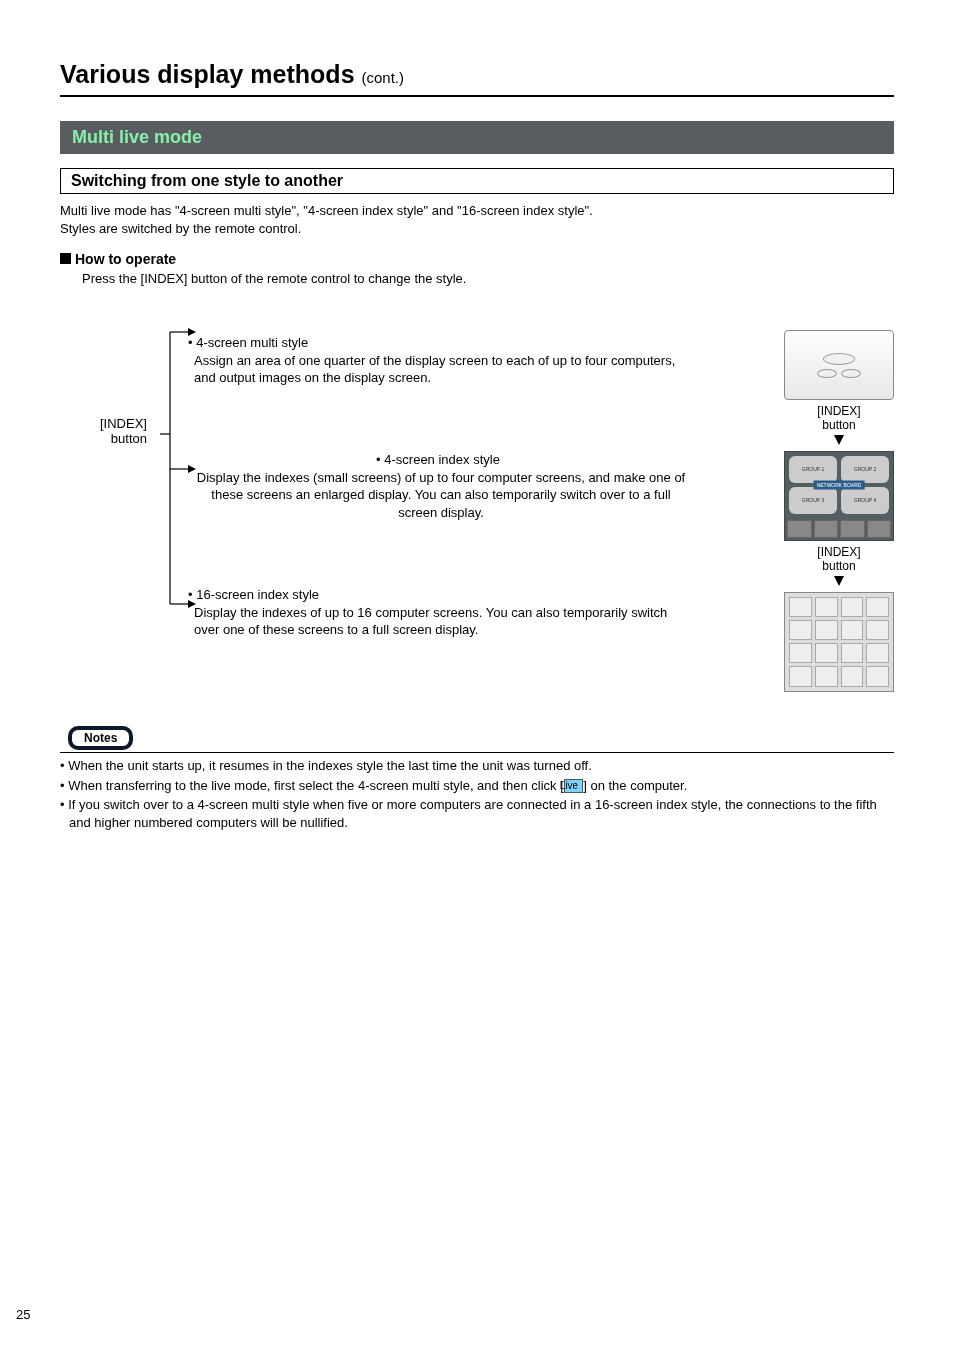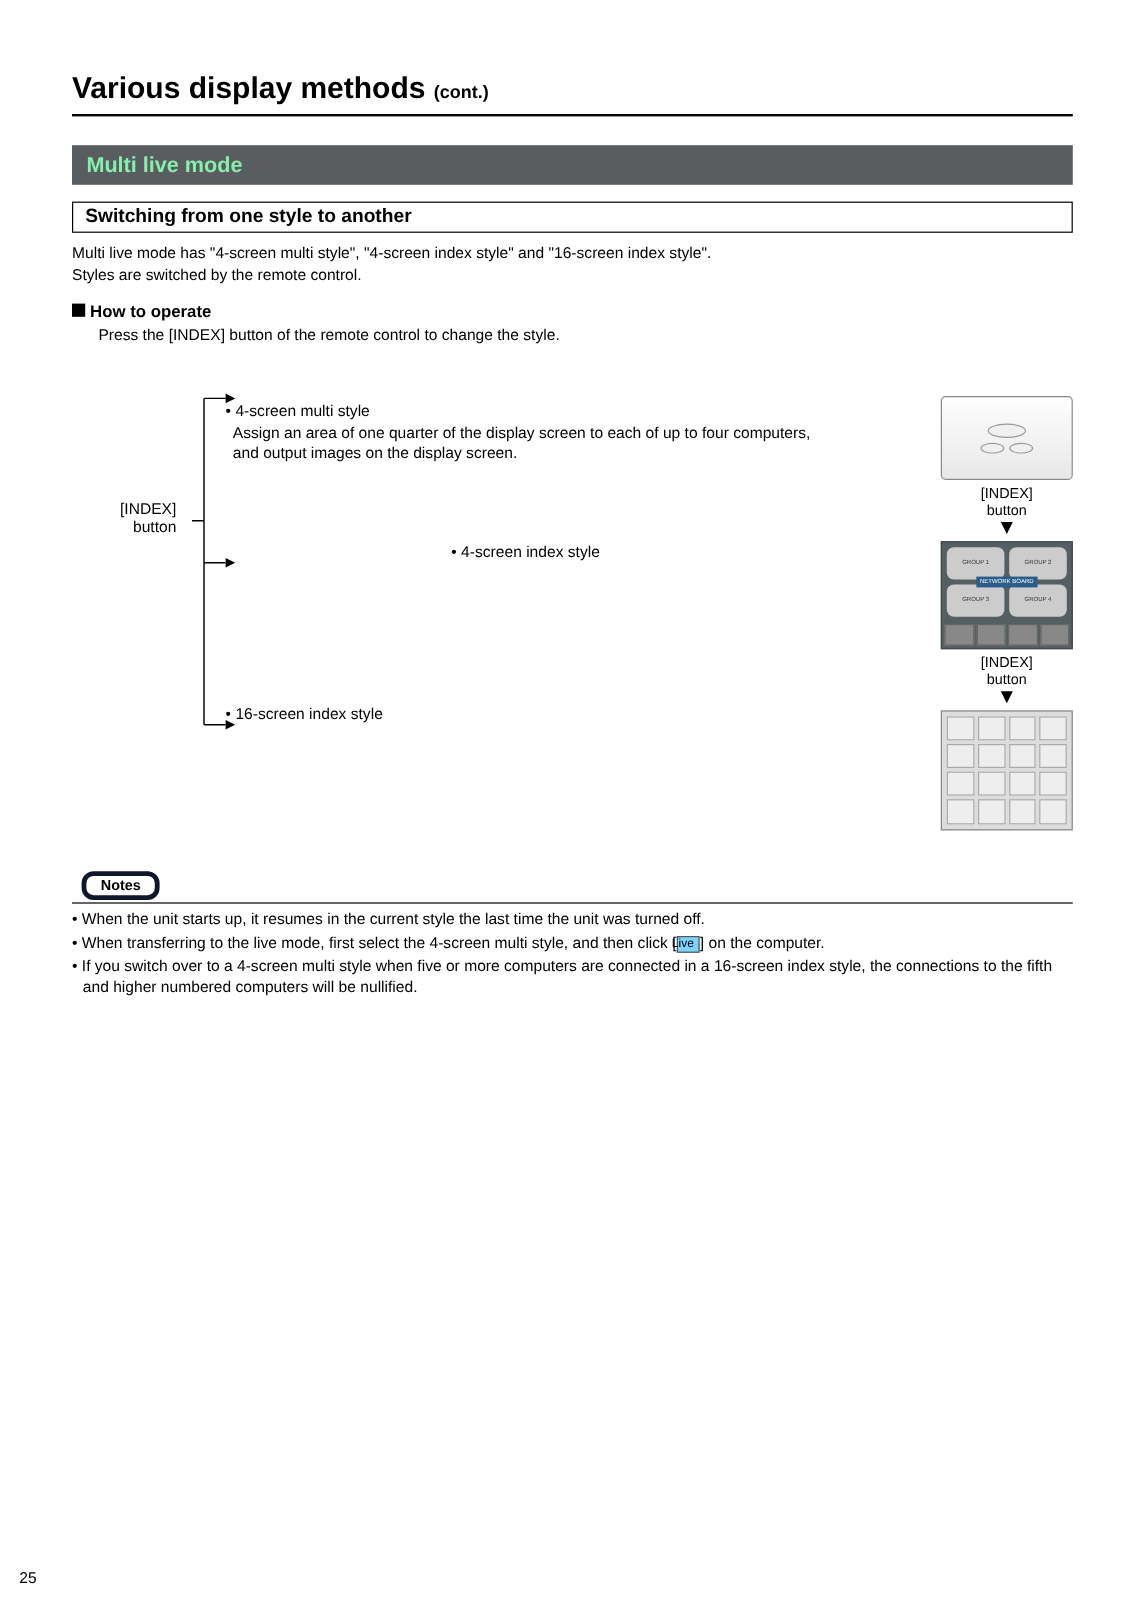--- a/index.html
+++ b/index.html
@@ -14,21 +14,21 @@
     }
     .page-title {
       font-size: 25px;
       font-weight: bold;
       border-bottom: 2px solid #000;
       padding-bottom: 6px;
       margin-bottom: 24px;
     }
     .page-title .cont {
       font-size: 15px;
-      font-weight: bold;
+      font-weight: normal;
     }
     .section-bar {
       background: #5a5d60;
       color: #86efac;
       font-size: 18px;
       font-weight: bold;
       padding: 6px 12px;
       margin-bottom: 14px;
     }
     .sub-bar {
@@ -269,24 +269,26 @@
     <polygon points="28,276 28,284 36,280" fill="#000"></polygon>
   </svg>
 
   <div class="style-block style1">
     • <span class="style-title">4-screen multi style</span>
     <span class="style-desc">Assign an area of one quarter of the display screen to each of up to four computers, and output images on the display screen.</span>
   </div>
 
   <div class="style-block style2">
     • <span class="style-title">4-screen index style</span>
+    <span class="style-desc">Display the indexes (small screens) of up to four computer screens, and make one of these screens an enlarged display. You can also temporarily switch over to a full screen display.</span>
   </div>
 
   <div class="style-block style3">
     • <span class="style-title">16-screen index style</span>
+    <span class="style-desc">Display the indexes of up to 16 computer screens. You can also temporarily switch over one of these screens to a full screen display.</span>
   </div>
 </div>
 
 
 <div class="right-images">
   <div class="device-img">
     <div class="oval-btn"></div>
     <div style="display:flex;gap:4px;">
       <div class="oval-btn small"></div>
       <div class="oval-btn small"></div>
@@ -338,21 +340,21 @@
       <div class="cell16"></div>
       <div class="cell16"></div>
   </div>
 </div>
 
 <div style="height:10px"></div>
 <span class="notes-label">Notes</span>
 <hr class="notes-rule">
 
 <div class="note-line">
-  <span>• When the unit starts up, it resumes in the current style the last time the unit was turned off.</span>
+  <span>• When the unit starts up, it resumes in the indexes style the last time the unit was turned off.</span>
 </div>
 <div class="note-line">
   <span>• When transferring to the live mode, first select the 4-screen multi style, and then click [</span><span class="live-badge">Live</span><span>] on the computer.</span>
 </div>
 <div class="note-line">
   <span>• If you switch over to a 4-screen multi style when five or more computers are connected in a 16-screen index style, the connections to the fifth and higher numbered computers will be nullified.</span>
 </div>
 
 <div class="page-number">25</div>
 

